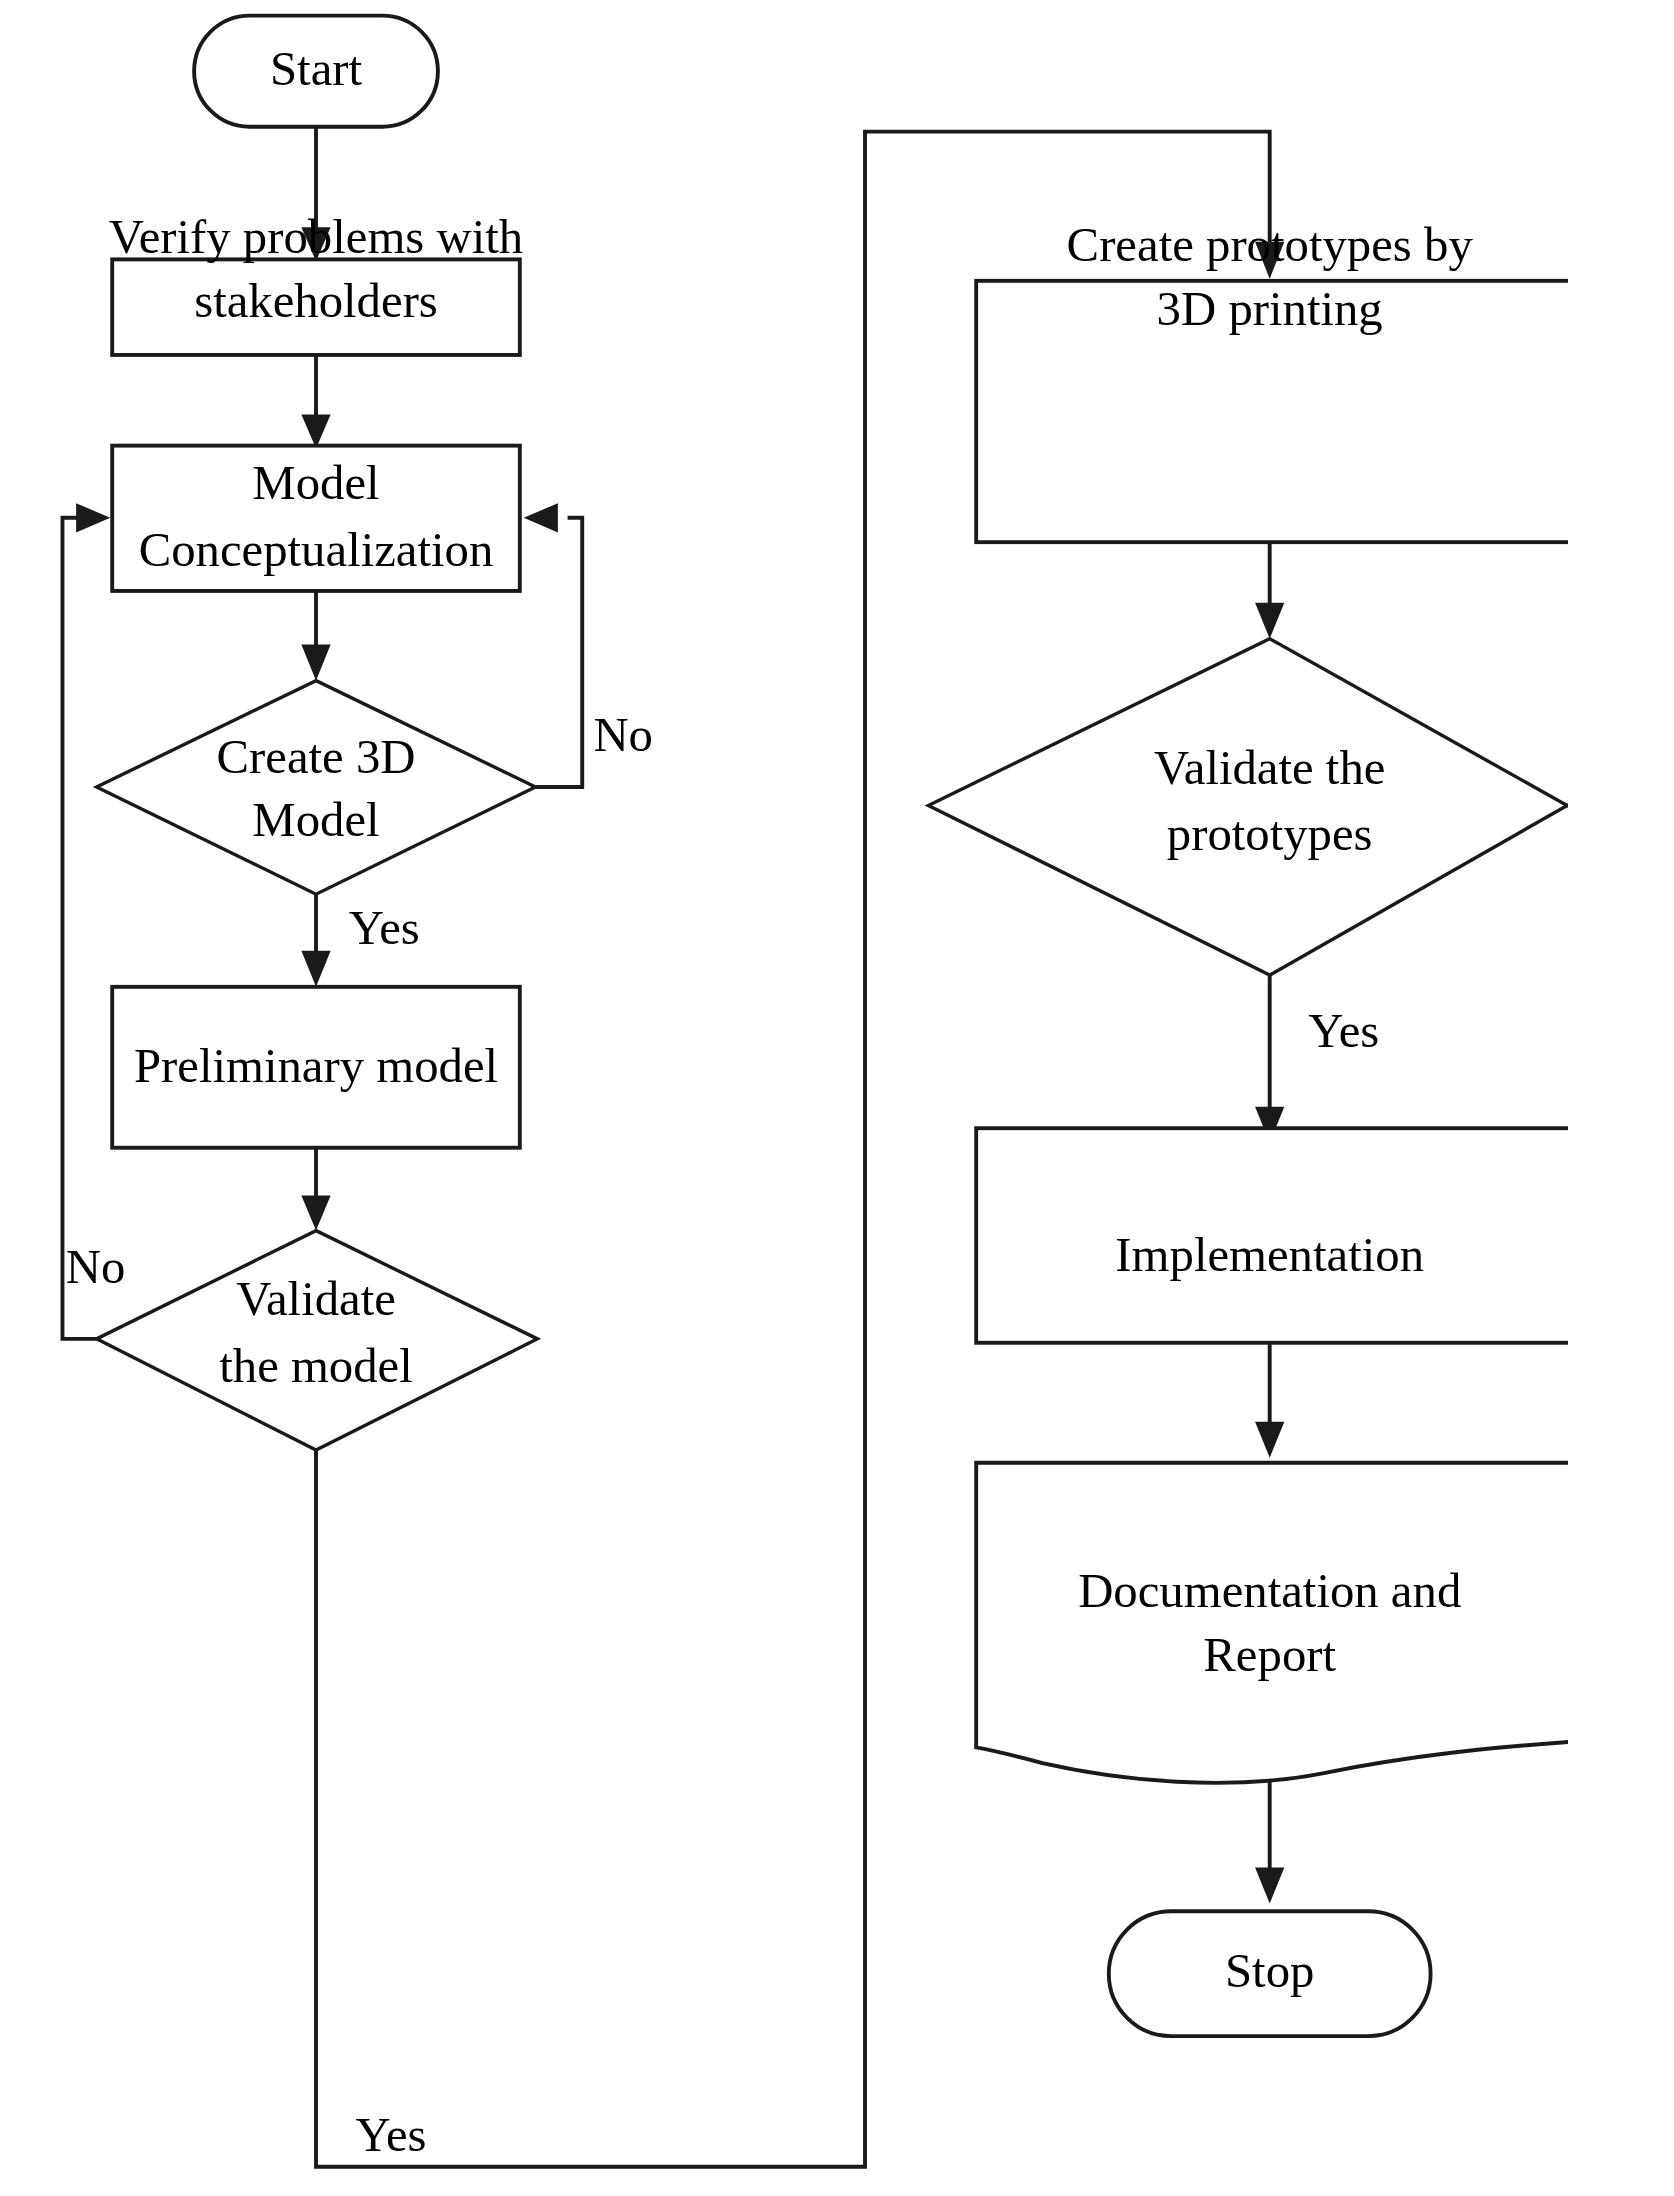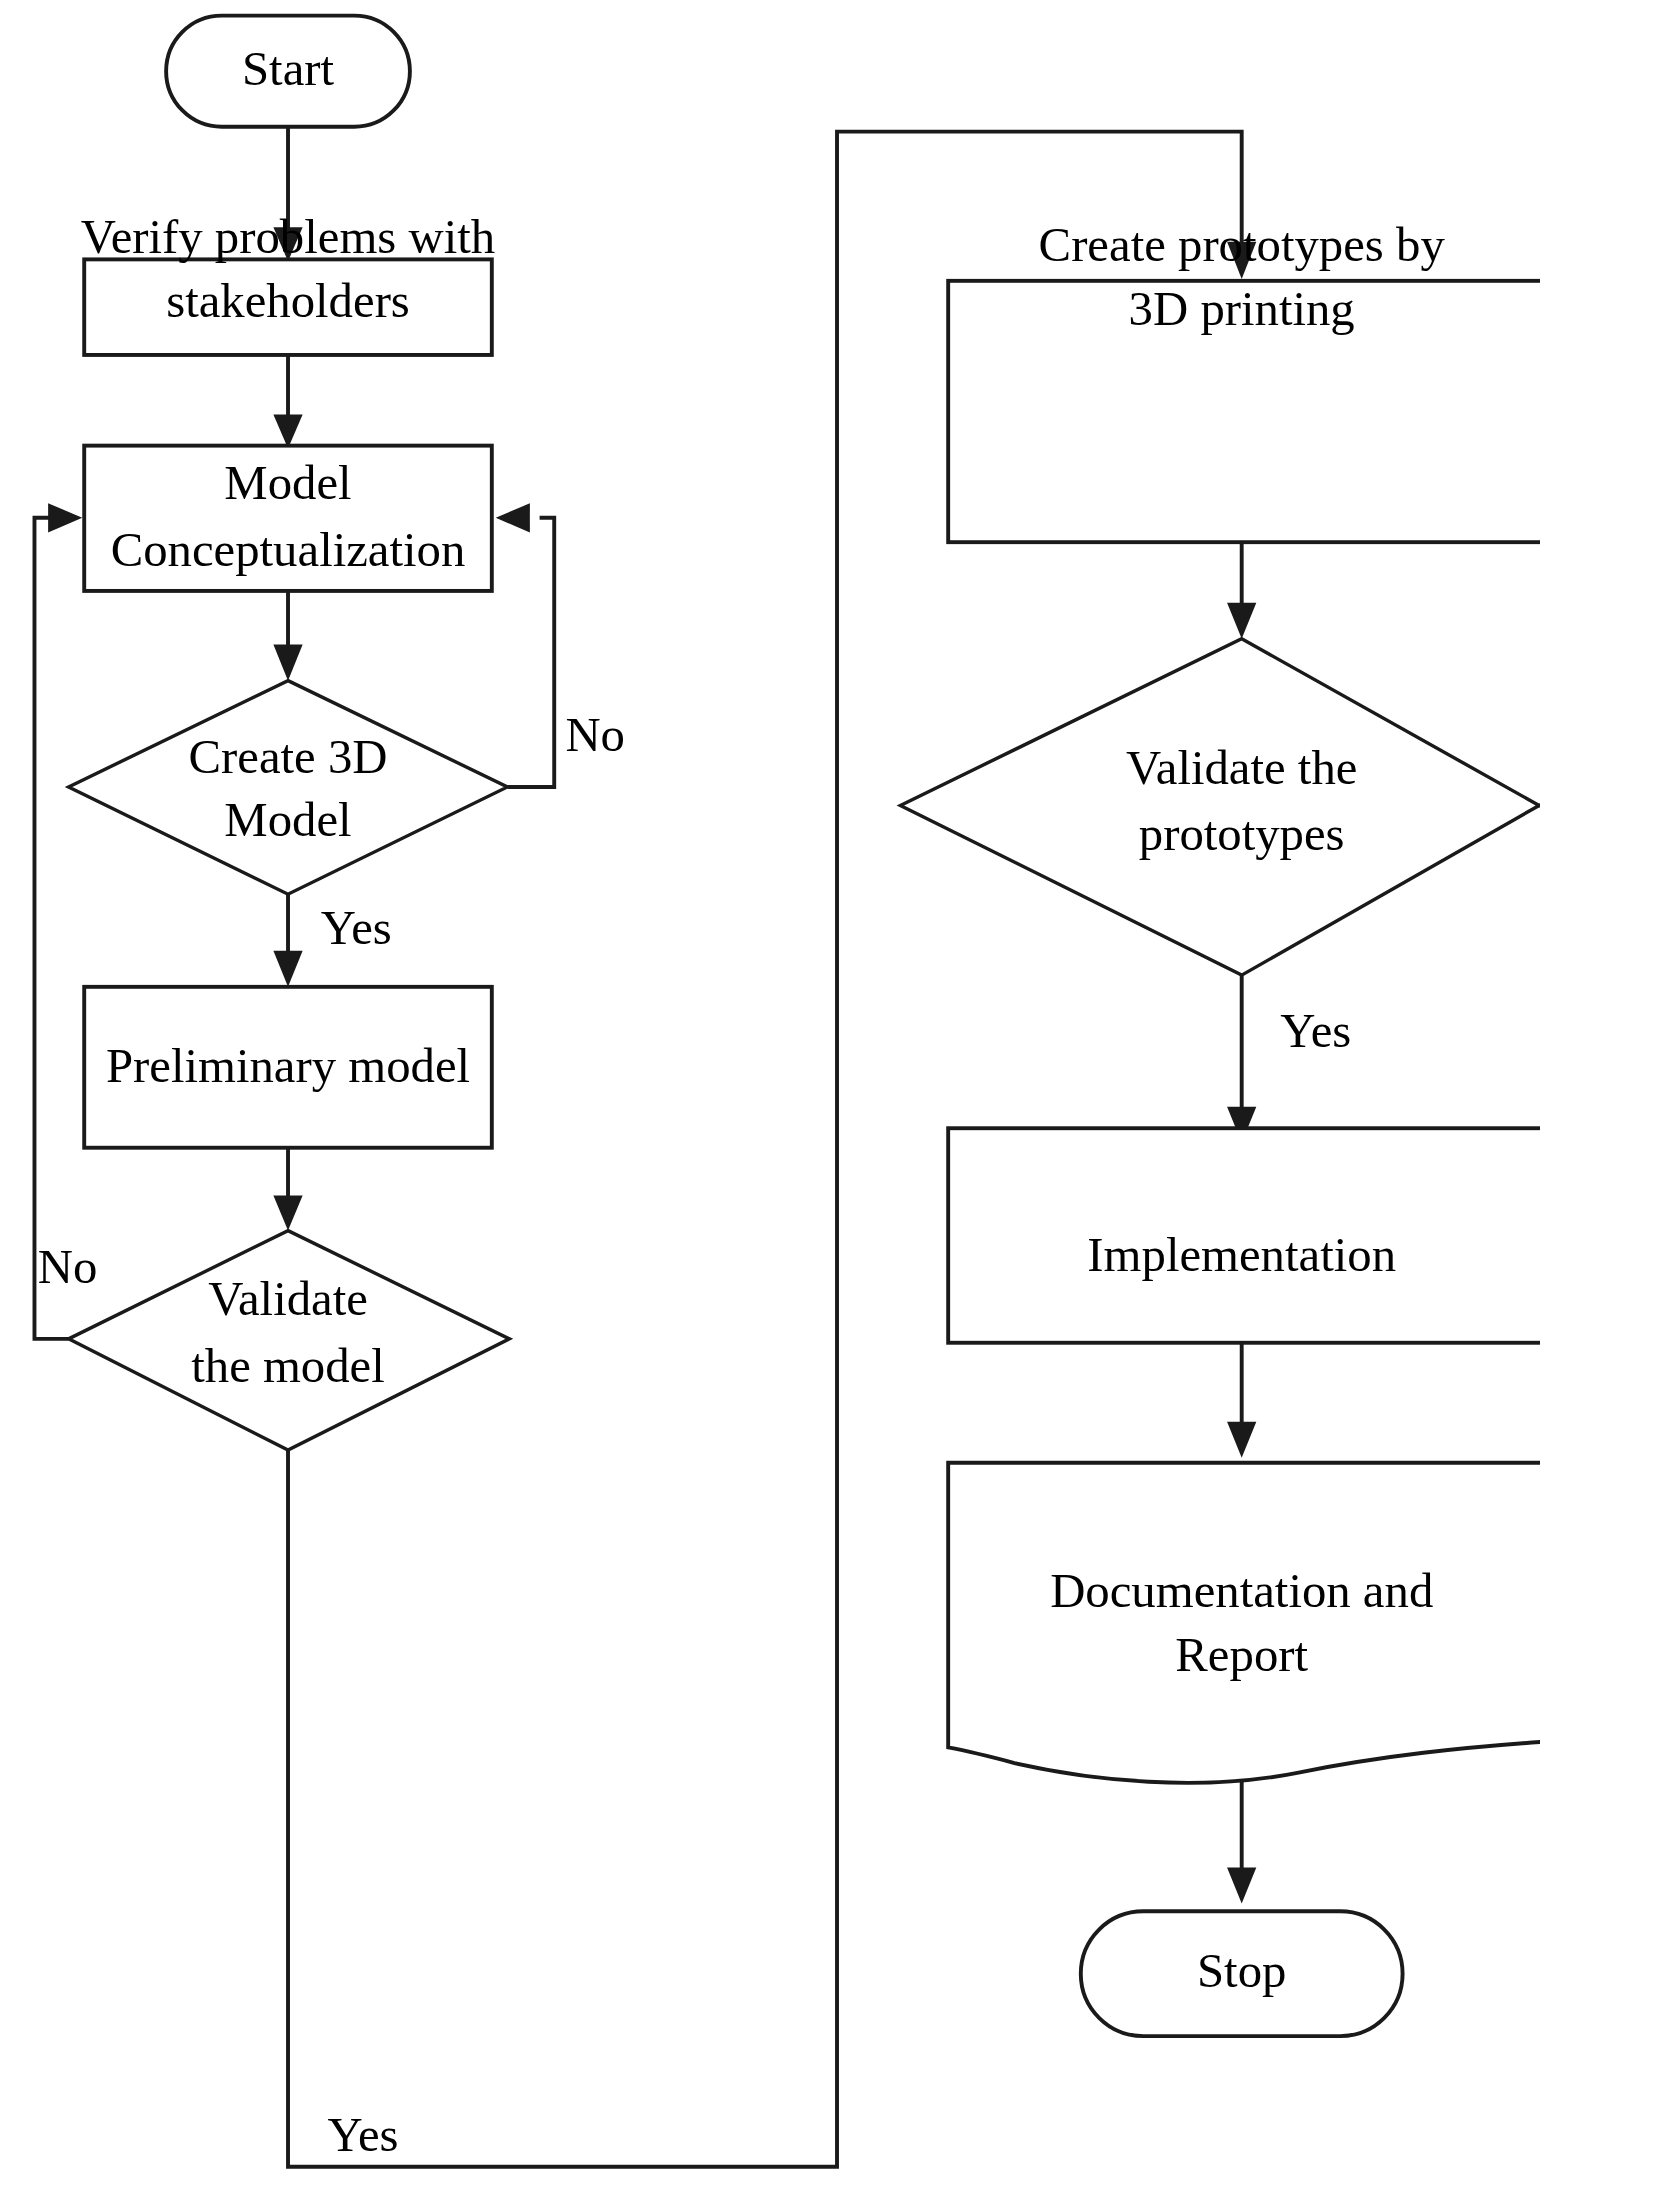--- a/index.html
+++ b/index.html
@@ -9,20 +9,21 @@
   }
   body {
     font-family: "Liberation Serif", "DejaVu Serif", serif;
   }
   #flowchart-root {
     position: relative;
     width: 1540px;
     height: 2196px;
     background: #ffffff;
     overflow: hidden;
+    margin-left: 28px;
   }
   svg.chart-canvas {
     display: block;
     width: 1675px;
     height: 2196px;
   }
   .node-shape {
     fill: #ffffff;
     stroke: #1a1a1a;
     stroke-width: 4;

